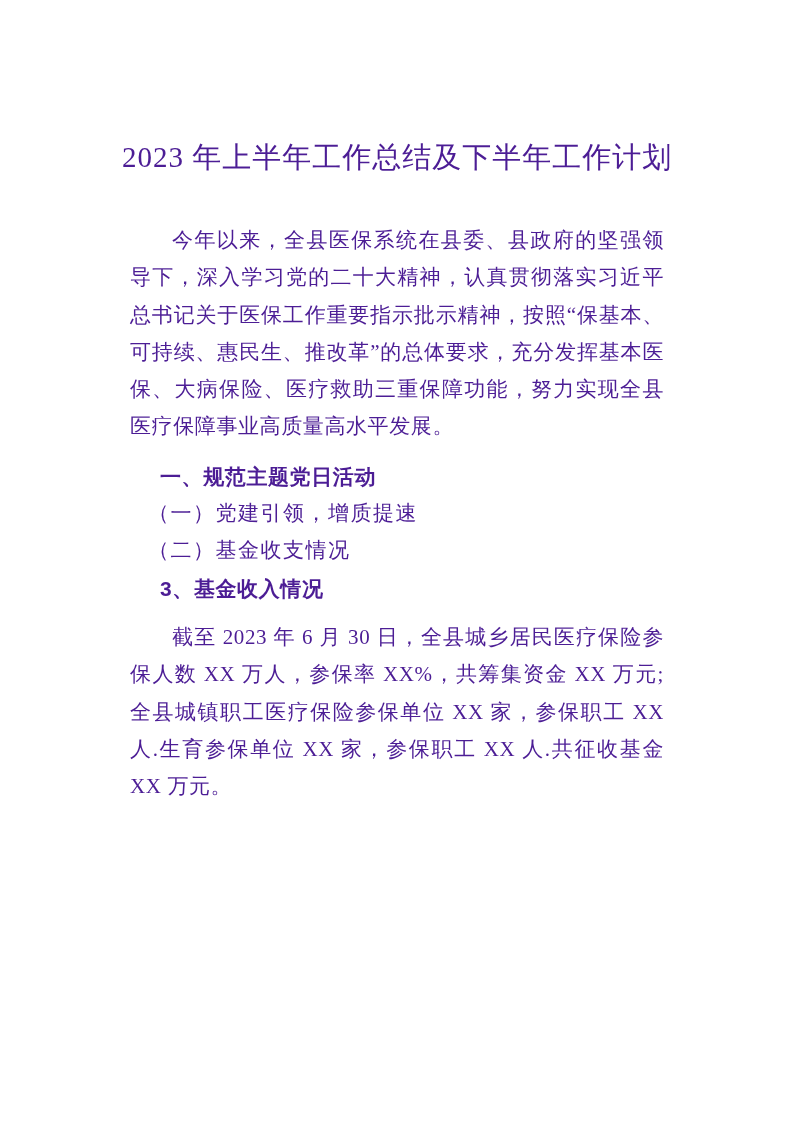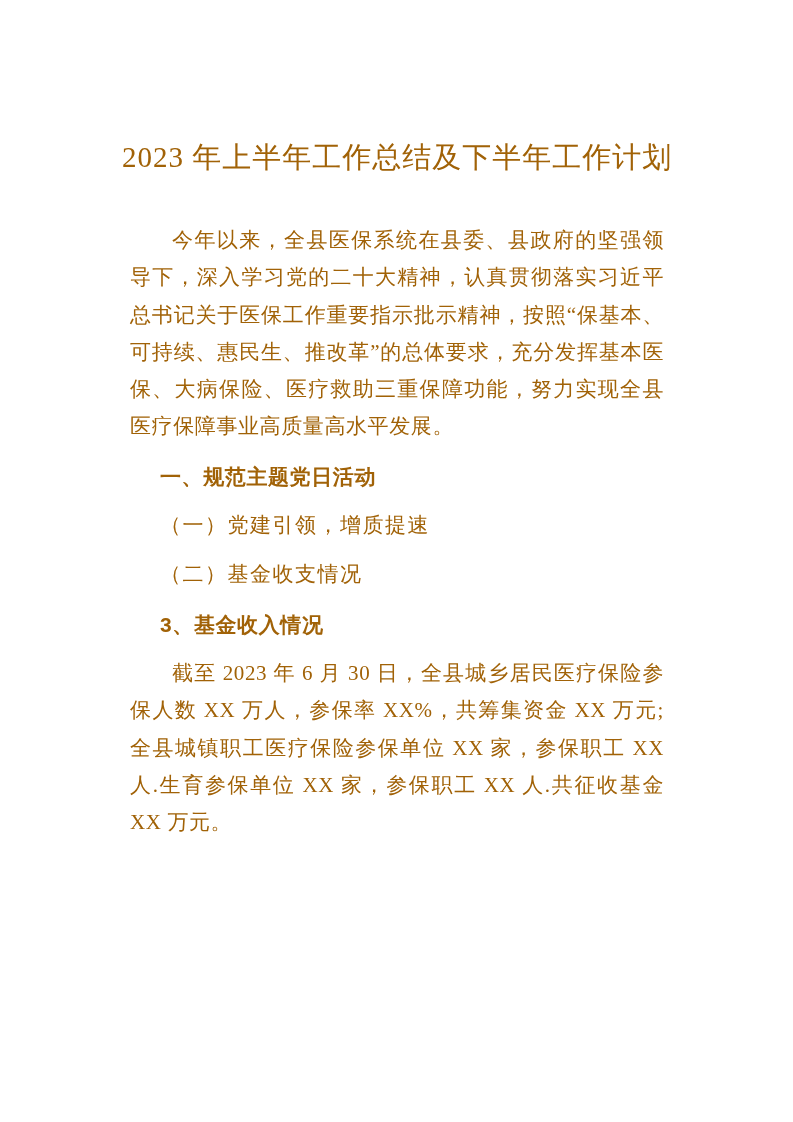--- a/index.html
+++ b/index.html
@@ -5,21 +5,21 @@
   html, body {
     margin: 0;
     padding: 0;
     background: #ffffff;
   }
   .page {
     position: relative;
     width: 793px;
     height: 1122px;
     background: #ffffff;
-    color: #a16207;
+    color: #4c1d95;
     overflow: hidden;
   }
   .content {
     position: absolute;
     left: 118px;
     top: 137px;
     width: 558px;
   }
   .doc-title {
     font-family: "Liberation Serif", "DejaVu Serif", serif;
@@ -48,21 +48,21 @@
     text-indent: 42px;
     margin: 0;
   }
   .h-sub {
     font-family: "Liberation Serif", "DejaVu Serif", serif;
     font-weight: 400;
     font-size: 21px;
     line-height: 37.3px;
     letter-spacing: 1.5px;
     text-indent: 30px;
-    margin: 12px;
+    margin: 0;
   }
   .h-num {
     font-family: "Liberation Sans", "DejaVu Sans", sans-serif;
     font-weight: 700;
     font-size: 21px;
     line-height: 37.3px;
     letter-spacing: 0.6px;
     text-indent: 42px;
     margin: 0;
   }

